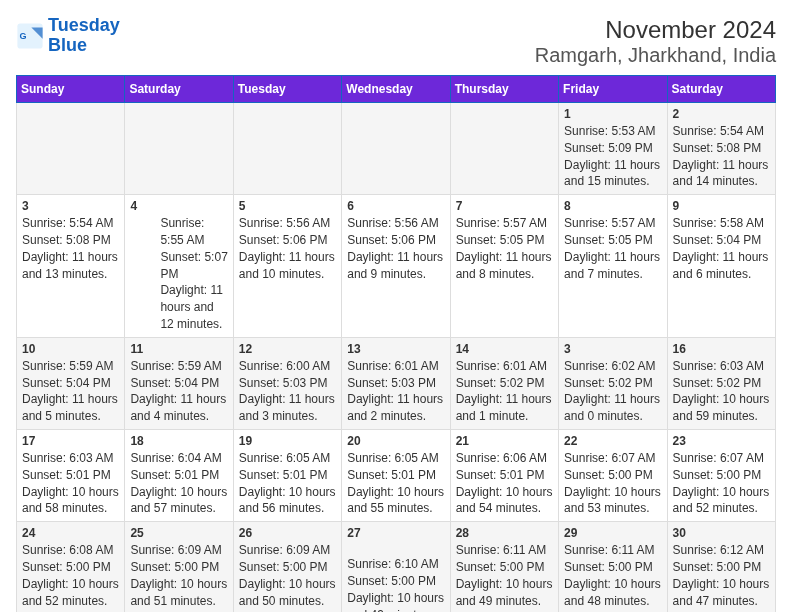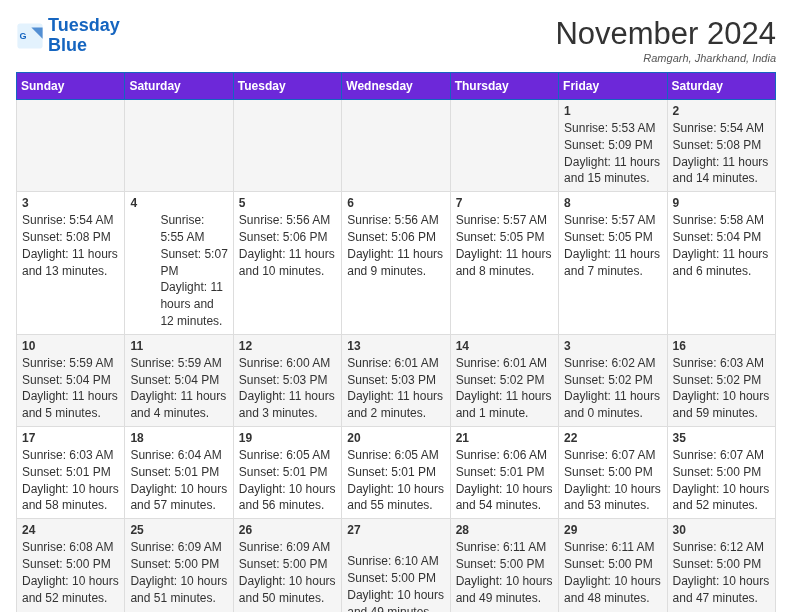--- a/index.html
+++ b/index.html
@@ -31,28 +31,27 @@
     }
     .logo-icon {
       width: 28px;
       height: 28px;
       margin-right: 4px;
     }
     .title-area {
       text-align: right;
     }
     .month-title {
-      font-size: 31px;
+      font-size: 24px;
       font-weight: normal;
       color: #333;
     }
     .location-title {
-      font-size: 11px;
+      font-size: 20px;
       color: #555;
-      font-style: italic;
     }
     .calendar-table {
       width: 100%;
       border-collapse: collapse;
       border: 1px solid #ccc;
     }
     .calendar-table th {
       background-color: #6d28d9;
       color: #fff;
       font-size: 12px;
@@ -264,21 +263,21 @@
 Sunset: 5:01 PM
 Daylight: 10 hours and 54 minutes.</div>
         </td>
         <td>
           <span class="day-num">22</span>
           <div class="day-info" style="white-space: pre-line;">Sunrise: 6:07 AM
 Sunset: 5:00 PM
 Daylight: 10 hours and 53 minutes.</div>
         </td>
         <td>
-          <span class="day-num">35</span>
+          <span class="day-num">23</span>
           <div class="day-info" style="white-space: pre-line;">Sunrise: 6:07 AM
 Sunset: 5:00 PM
 Daylight: 10 hours and 52 minutes.</div>
         </td>
       </tr>
       <tr>
         <td>
           <span class="day-num">24</span>
           <div class="day-info" style="white-space: pre-line;">Sunrise: 6:08 AM
 Sunset: 5:00 PM

